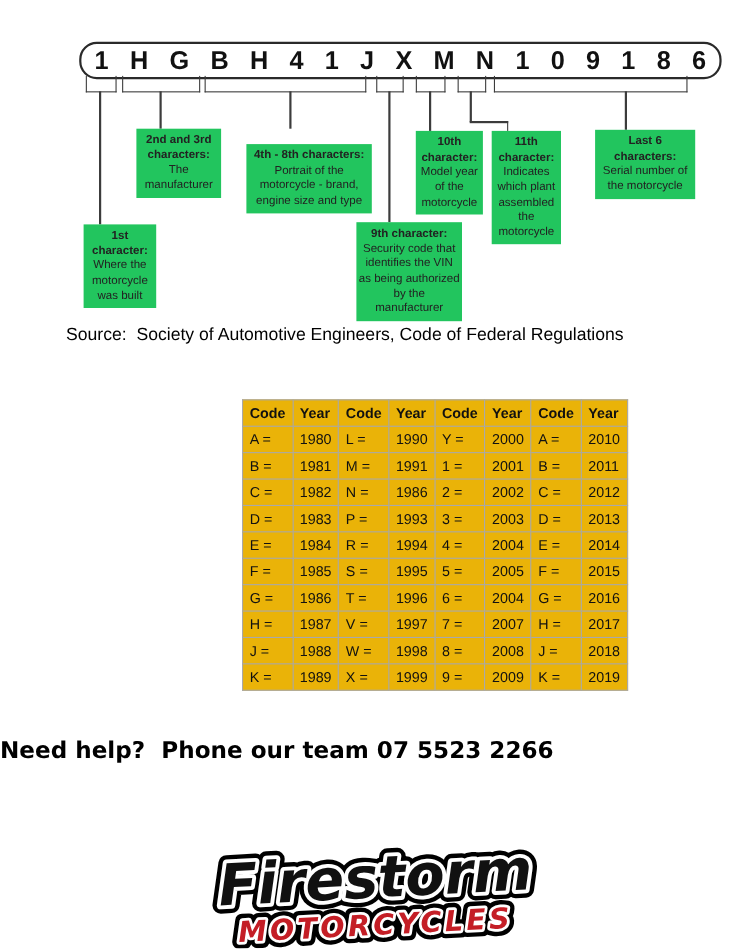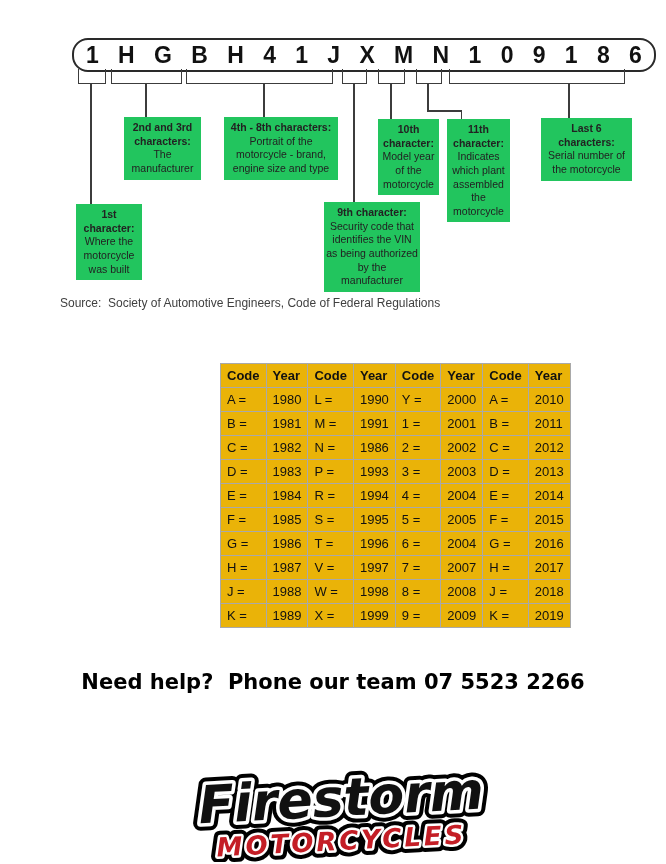--- a/index.html
+++ b/index.html
@@ -31,38 +31,38 @@
 
   
   .lbox {
     position:absolute; background:#22c55e; text-align:center;
     font-size:10.5px; line-height:1.3; color:#222; padding:4px 2px;margin-left:16px;
   }
   .lbox .hd { font-weight:bold; display:block; }
   .lbox .bd { display:block; }
 
   
-  .source-note { position:absolute; left:60px; top:296px; font-size:12px; color:#404040; }
+  .source-note { position:absolute; left:60px; top:296px; font-size:16px; color:#000000; }
 
   
   .year-table {
     position:absolute; left:192px; top:363px; border-collapse:collapse;
     font-size:13px; color:#111; background:#eab308;margin-left:28px;
   }
   .year-table th, .year-table td {
     border:1px solid #a9a9a9; padding:2px 6px; height:19px;
     text-align:left; vertical-align:middle; white-space:nowrap;
   }
   .year-table th { font-weight:bold; }
   .year-table td.code { min-width:28px; }
   .year-table td.year { min-width:26px; }
 
   
   .help {
-    position:absolute; left:0; top:668px; width:666px; text-align:center;
+    position:absolute; left:0; top:668px; width:666px; text-align:left;
     font-family:"DejaVu Sans", sans-serif; font-weight:bold;
     font-size:21px; line-height:28px; color:#000;
   }
 
   
   .logo-svg { position:absolute; left:148px; top:766px; }
 </style>
 </head>
 <body>
 
@@ -107,21 +107,21 @@
   <div class="stem" style="left:568px; top:83px; height:35px;"></div>
 
   <div class="lbox" style="left:60px; top:204px; width:62px;">
     <span class="hd">1st character:</span>
     <span class="bd">Where the motorcycle was built</span>
   </div>
   <div class="lbox" style="left:108px; top:117px; width:73px;">
     <span class="hd">2nd and 3rd characters:</span>
     <span class="bd">The manufacturer</span>
   </div>
-  <div class="lbox" style="left:208px; top:117px; width:110px;">
+  <div class="lbox" style="left:208px; top:131px; width:110px;">
     <span class="hd">4th - 8th characters:</span>
     <span class="bd">Portrait of the motorcycle - brand, engine size and type</span>
   </div>
   <div class="lbox" style="left:308px; top:202px; width:92px;">
     <span class="hd">9th character:</span>
     <span class="bd">Security code that identifies the VIN as being authorized by the manufacturer</span>
   </div>
   <div class="lbox" style="left:362px; top:119px; width:57px;">
     <span class="hd">10th character:</span>
     <span class="bd">Model year of the motorcycle</span>

